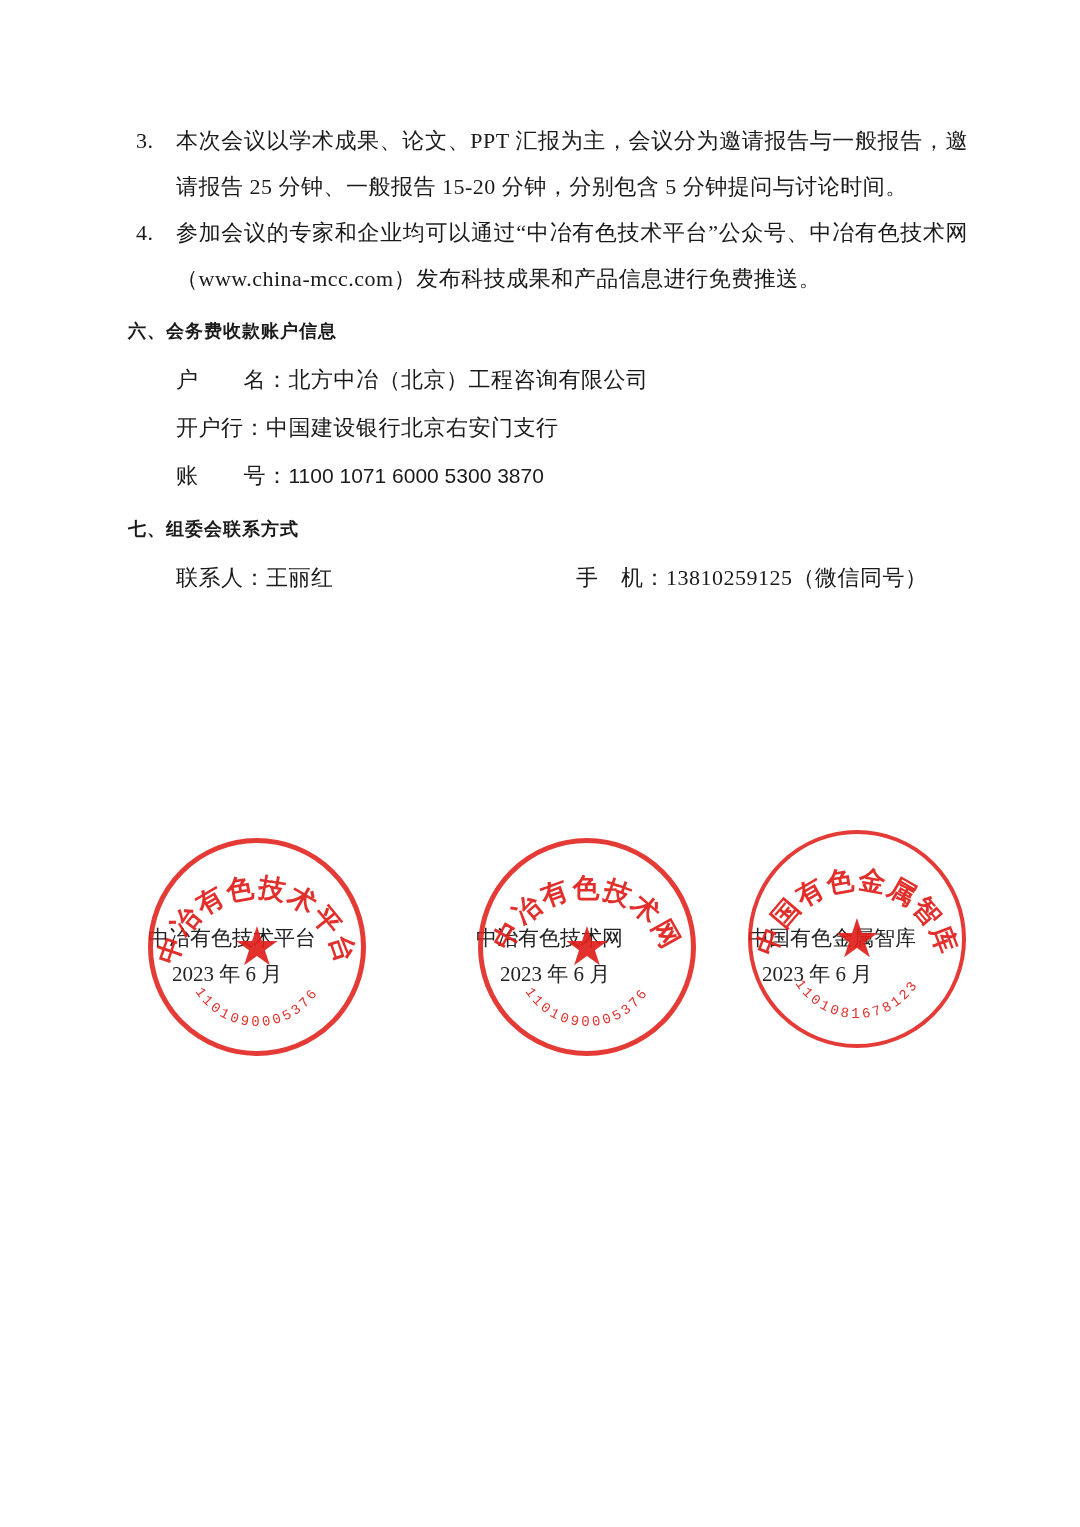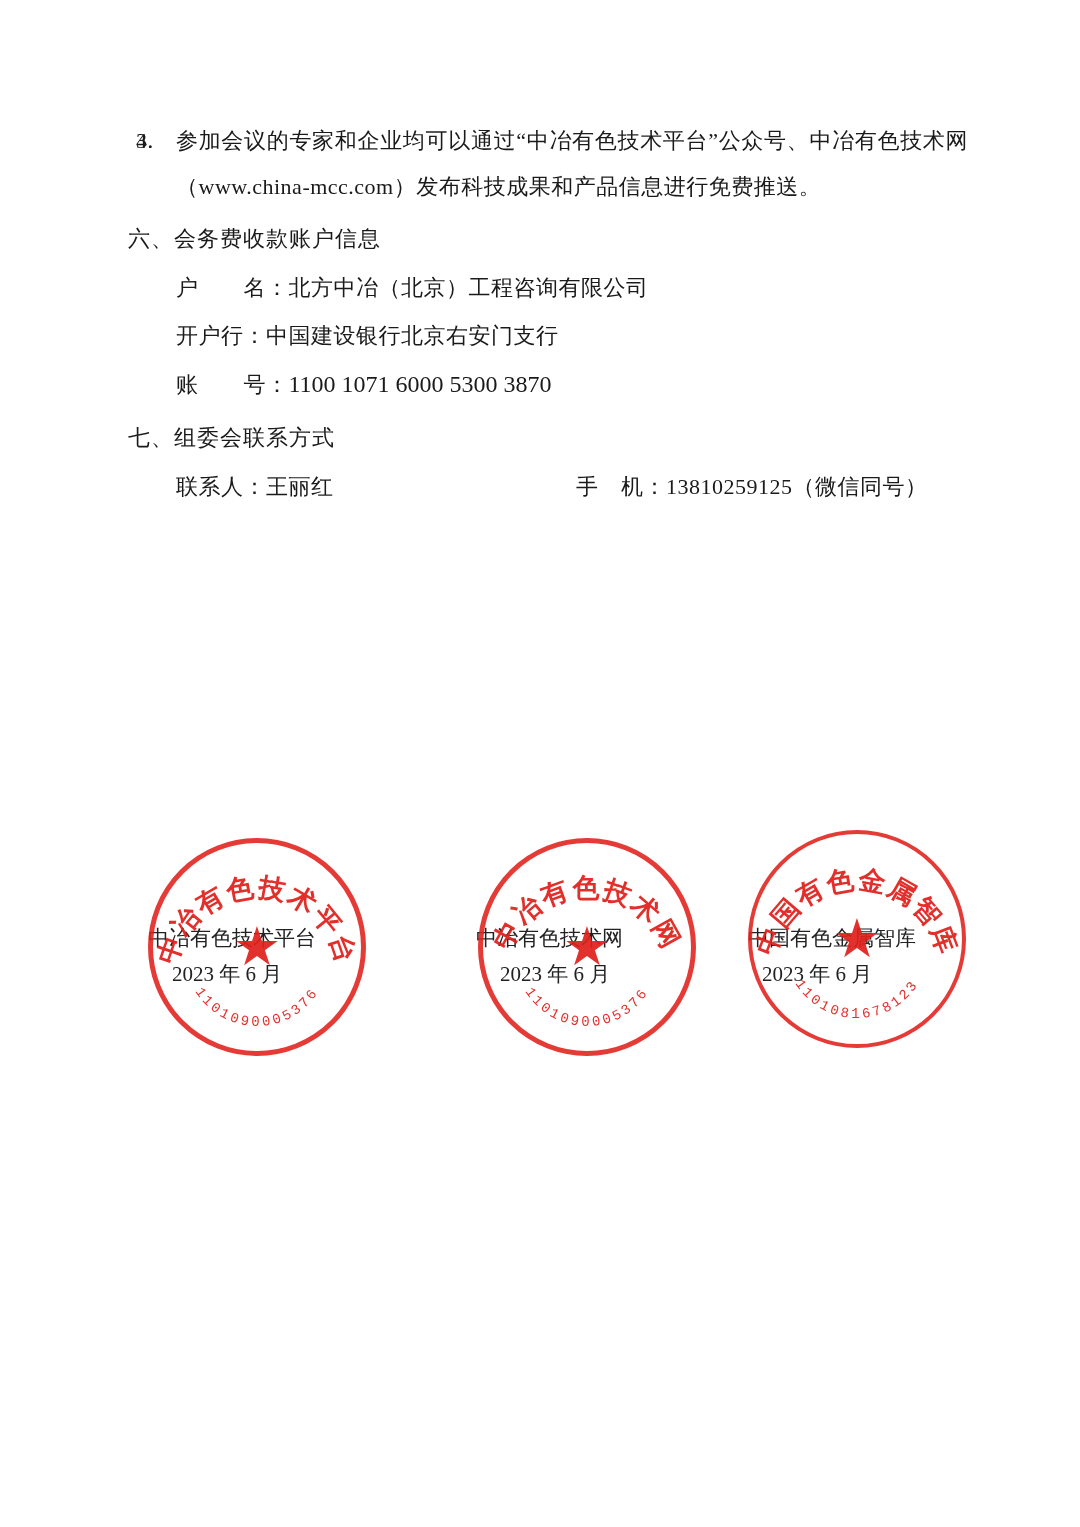--- a/index.html
+++ b/index.html
@@ -48,22 +48,22 @@
     top: 0;
     width: 34px;
     text-align: left;
     font-size: 22px;
     line-height: 46px;
   }
 
   
   .section-heading {
     font-family: "DejaVu Sans", "Liberation Sans", sans-serif;
-    font-weight: normal;
-    font-size: 22px;
+    font-weight: bold;
+    font-size: 18px;
     line-height: 50px;
     margin-top: 4px;
     letter-spacing: 1px;
   }
 
   
   .indent-line {
     padding-left: 48px;
     font-size: 22px;
     line-height: 48px;
@@ -81,22 +81,22 @@
   }
   .contact-col-left {
     width: 400px;
     flex: 0 0 400px;
   }
   .contact-col-right {
     flex: 1;
   }
 
   .mono {
-    font-family: Liberation Serif, serif;
-    font-size: 24px;
+    font-family: Liberation Sans, sans-serif;
+    font-size: 21px;
     letter-spacing: 0px;
   }
 
   
   .seals {
     position: absolute;
     left: 128px;
     top: 830px;
     width: 840px;
     height: 230px;
@@ -174,20 +174,21 @@
 </head>
 <body>
 
 <div class="page">
 
   <div class="content">
 
     <ol class="num-list">
       <li class="num-item">
         <span class="num-marker">3.</span>
+        <span>本次会议以学术成果、论文、PPT 汇报为主，会议分为邀请报告与一般报告，邀请报告 25 分钟、一般报告 15-20 分钟，分别包含 5 分钟提问与讨论时间。</span>
       </li>
       <li class="num-item">
         <span class="num-marker">4.</span>
         <span>参加会议的专家和企业均可以通过“中冶有色技术平台”公众号、中冶有色技术网（www.china-mcc.com）发布科技成果和产品信息进行免费推送。</span>
       </li>
     </ol>
 
     <div class="section-heading">六、会务费收款账户信息</div>
 
     <div class="indent-line">

